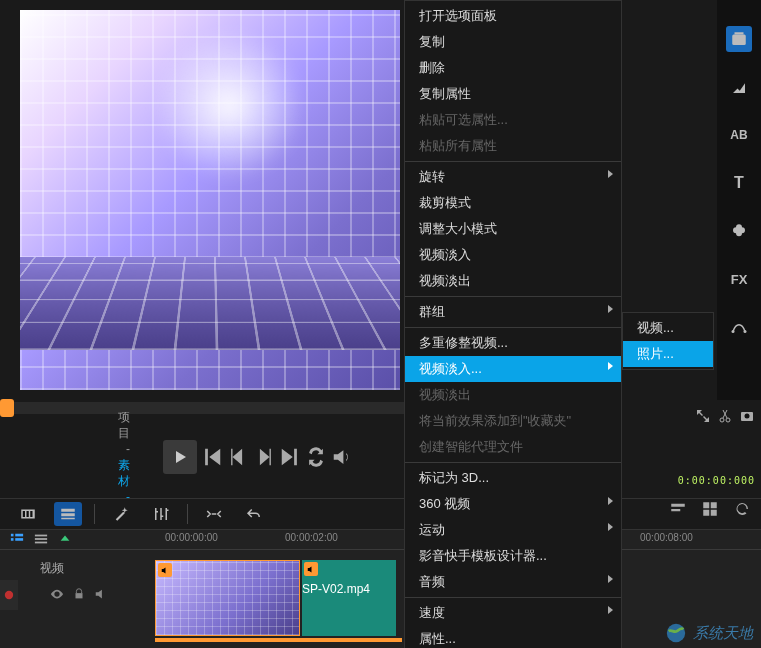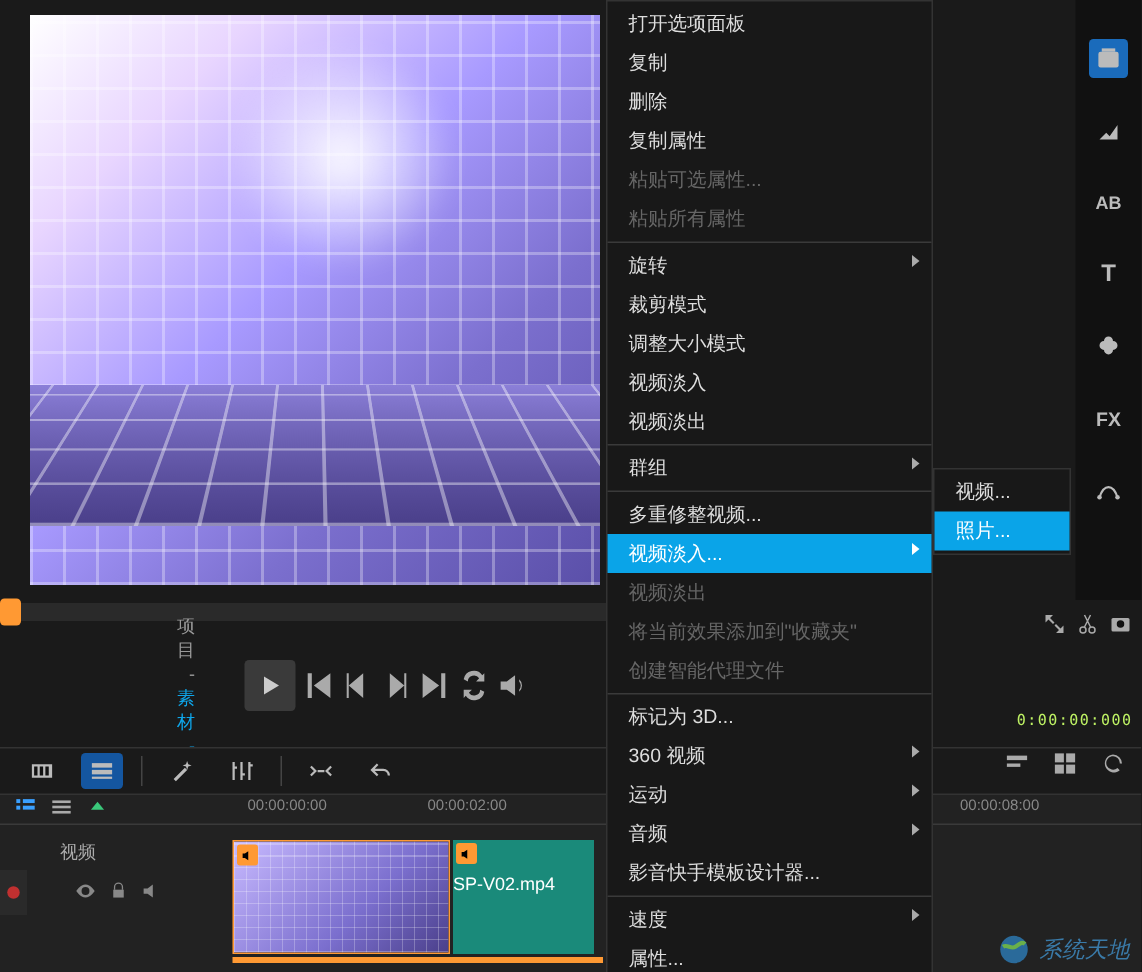--- a/index.html
+++ b/index.html
@@ -333,22 +333,22 @@
   <div class="ctx-sep"></div>
   <div class="ctx-item">多重修整视频...</div>
   <div class="ctx-item hl"><span>视频淡入...</span><span class="ctx-arrow"></span></div>
   <div class="ctx-item disabled">视频淡出</div>
   <div class="ctx-item disabled">将当前效果添加到"收藏夹"</div>
   <div class="ctx-item disabled">创建智能代理文件</div>
   <div class="ctx-sep"></div>
   <div class="ctx-item">标记为 3D...</div>
   <div class="ctx-item"><span>360 视频</span><span class="ctx-arrow"></span></div>
   <div class="ctx-item"><span>运动</span><span class="ctx-arrow"></span></div>
+  <div class="ctx-item">影音快手模板设计器...</div>
   <div class="ctx-item"><span>音频</span><span class="ctx-arrow"></span></div>
-  <div class="ctx-item">影音快手模板设计器...</div>
   <div class="ctx-sep"></div>
   <div class="ctx-item"><span>速度</span><span class="ctx-arrow"></span></div>
   <div class="ctx-item">属性...</div>
 
 </div>
 
 <div class="sub-menu">
   <div class="sub-item">视频...</div>
   <div class="sub-item hl">照片...</div>
 </div>

